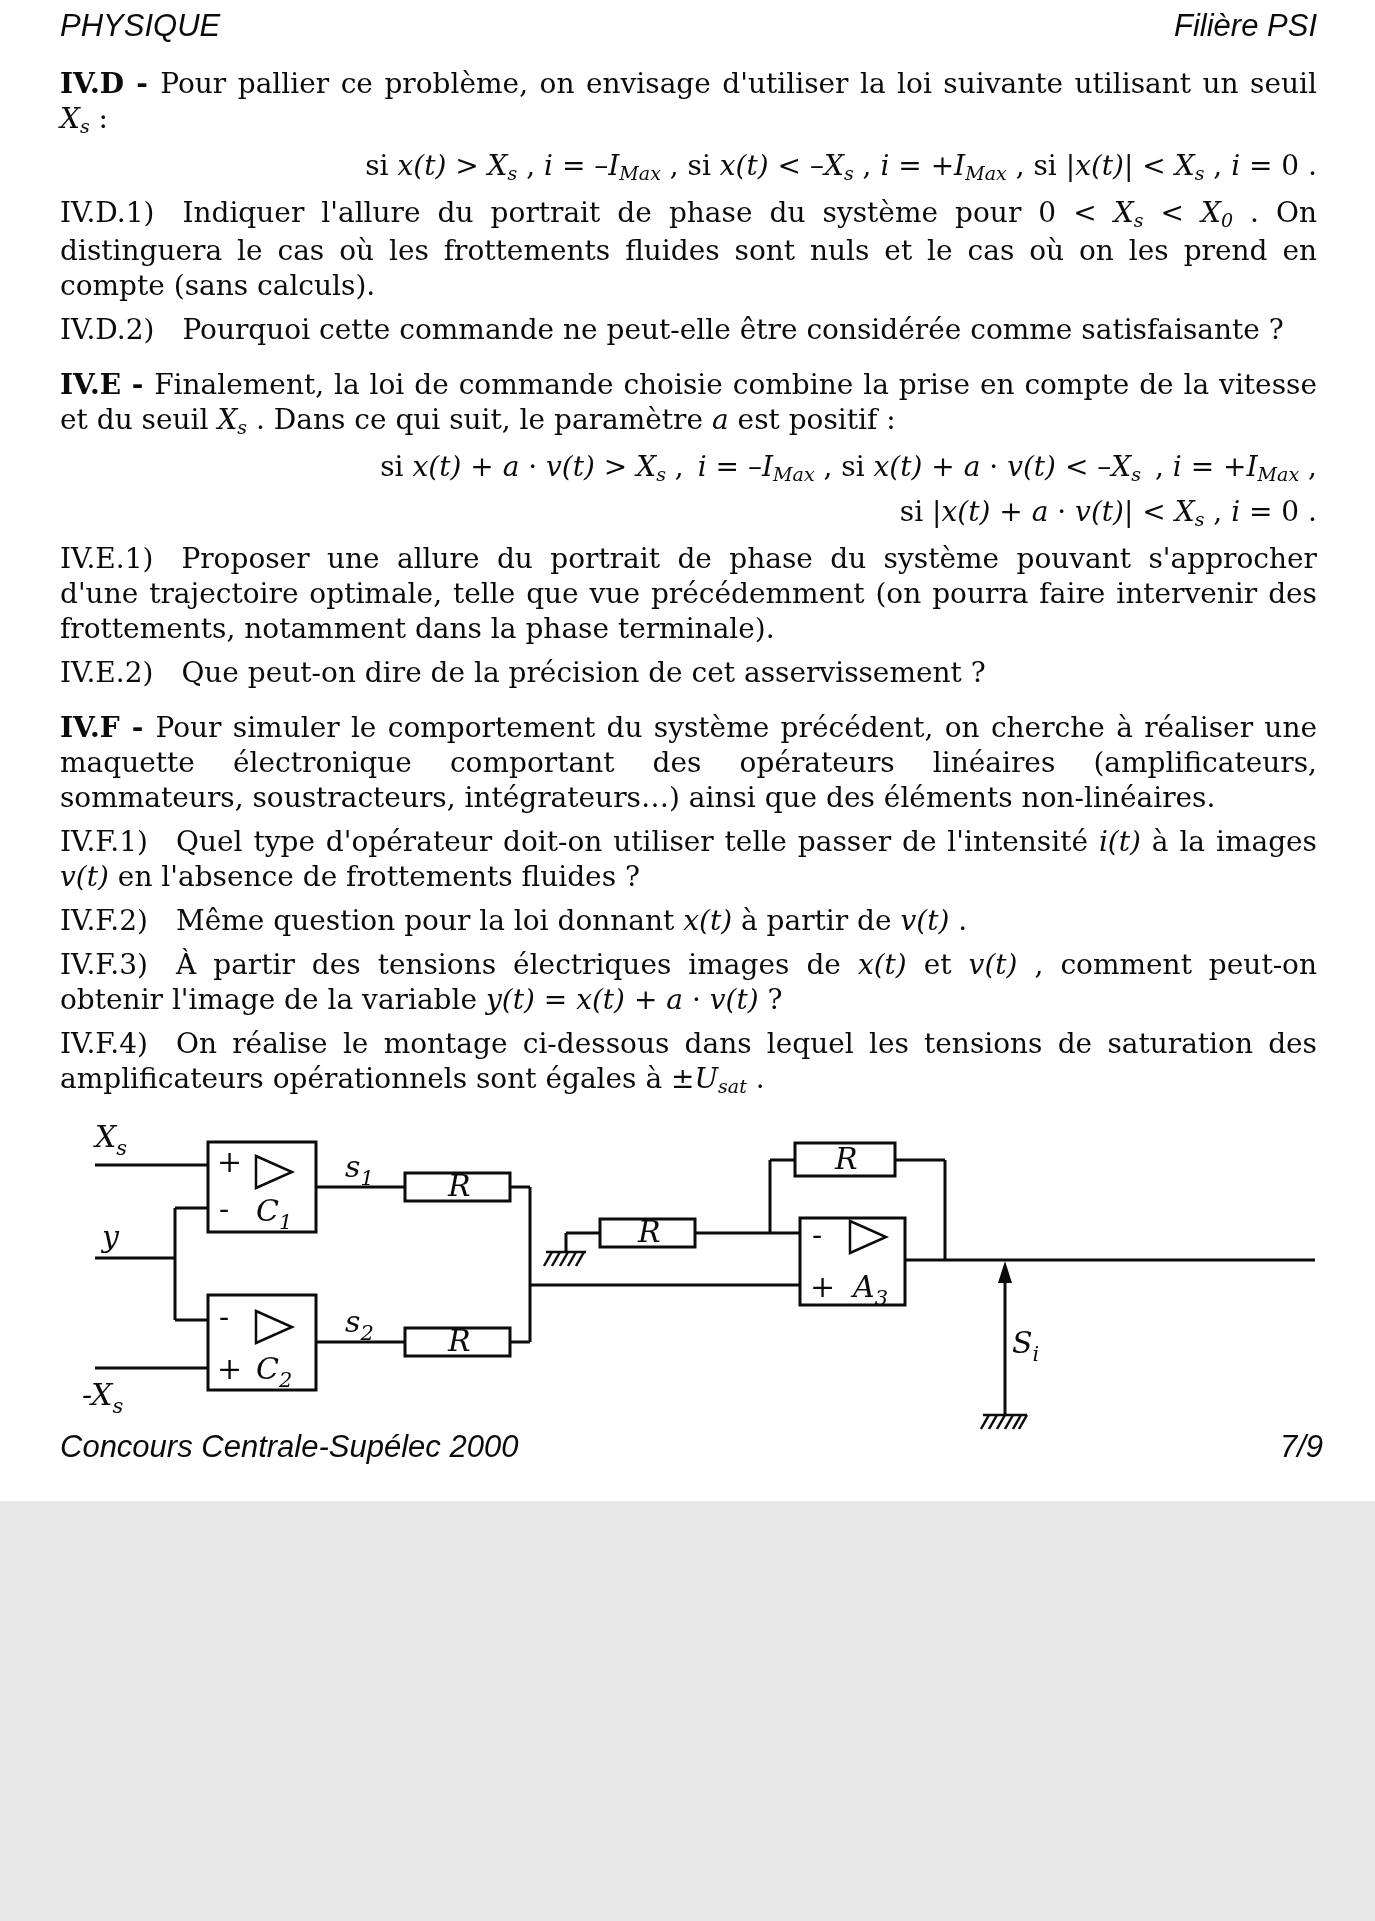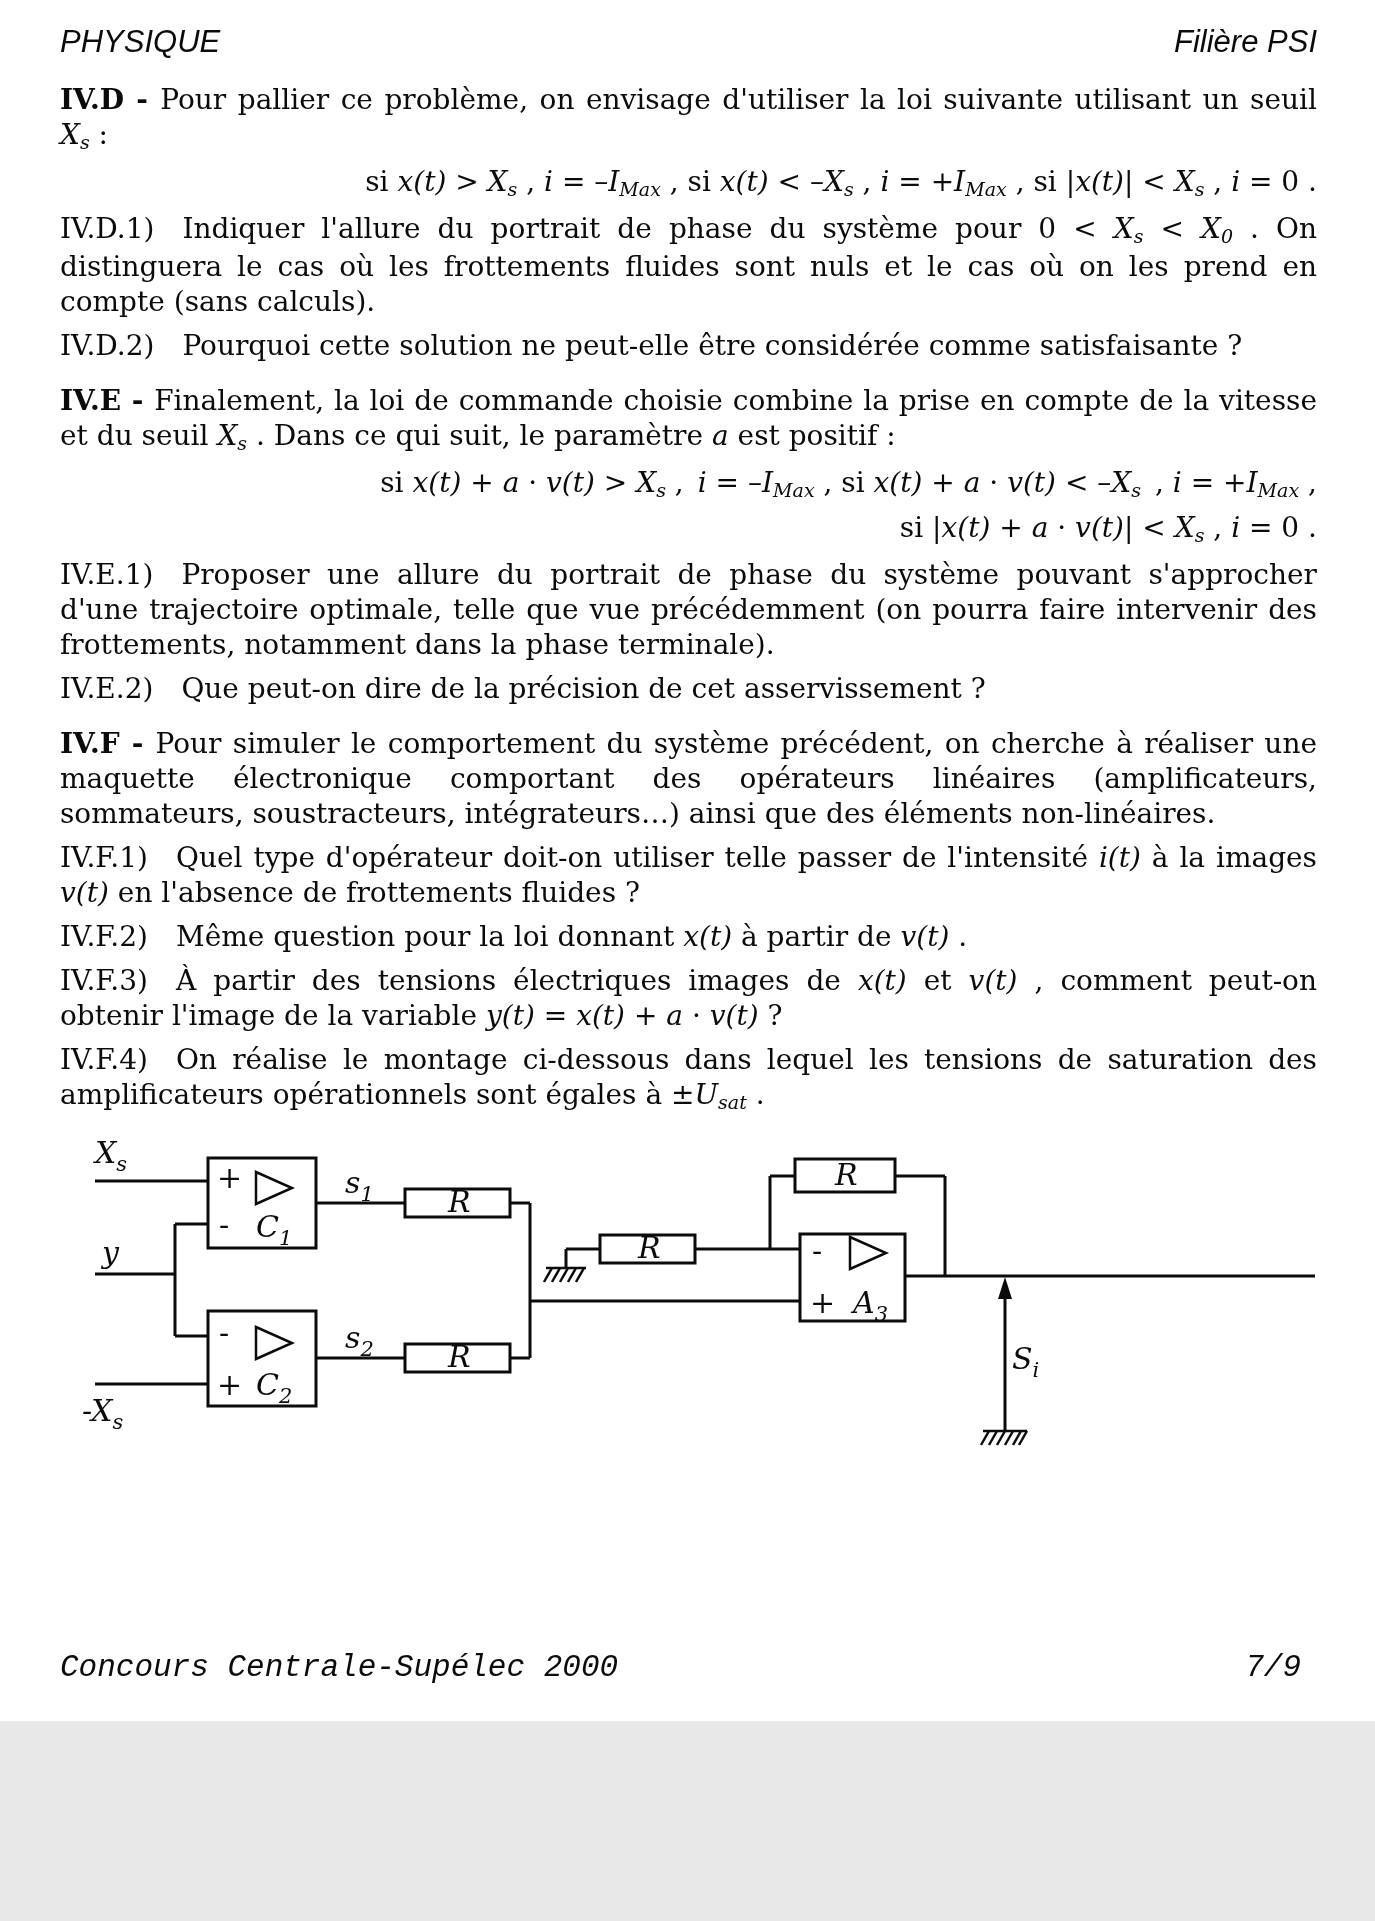--- a/index.html
+++ b/index.html
@@ -1,18 +1,18 @@
 <!DOCTYPE html>
 <html><head>
 <meta charset="utf-8">
 <style>
   html,body{margin:0;padding:0;background:#e8e8e8;}
   .page{
-    width:1375px;height:1721px;background:#ffffff;position:relative;
-    box-sizing:border-box;padding:24px 58px 0 60px;
+    width:1375px;height:1501px;background:#ffffff;position:relative;
+    box-sizing:border-box;padding:8px 58px 0 60px;
     font-family:"DejaVu Serif",serif;color:#0b0b0b;overflow:hidden;
   }
   .hdr{
     display:flex;justify-content:space-between;align-items:baseline;
     font-family:"Liberation Sans",sans-serif;font-style:italic;font-size:31px;
     margin-bottom:22px;
   }
   .body-text{font-size:28px;line-height:35px;}
   .para{text-align:justify;margin:9px 0;}
   .para.math{text-align:right;margin:7px 0;}
@@ -25,40 +25,40 @@
   svg line, svg polyline{stroke:#0b0b0b;stroke-width:3;fill:none;}
   svg rect{fill:#ffffff;stroke:#0b0b0b;stroke-width:3;}
   svg polygon.tri{fill:#ffffff;stroke:#0b0b0b;stroke-width:2.5;}
   svg polygon.arrow{fill:#0b0b0b;stroke:none;}
   svg text{font-family:"DejaVu Serif",serif;fill:#0b0b0b;}
   .svg-var{font-style:italic;font-size:30px;}
   .svg-sub{font-style:italic;font-size:21px;}
   .svg-sign{font-size:30px;}
   svg line.thin{stroke-width:2.5;}
   .ftr{
-    position:absolute;left:60px;right:74px;bottom:36px;
+    position:absolute;left:60px;right:52px;bottom:36px;
     display:flex;justify-content:space-between;align-items:baseline;
-    font-family:Liberation Mono, monospace;font-style:italic;font-size:31px;
+    font-family:Liberation Sans, sans-serif;font-style:italic;font-size:31px;
   }
 </style>
 </head>
 <body>
 
 <div class="page">
 
   <div class="hdr">
     <span>PHYSIQUE</span>
     <span>Filière PSI</span>
   </div>
 
   <div class="body-text">
     <p class="para"><span class="run-b">IV.D - </span><span>Pour pallier ce problème, on envisage d'utiliser la loi suivante utilisant un seuil </span><span class="run-i">X</span><span class="run-sub">s</span><span> :</span></p>
     <p class="para math"><span>si </span><span class="run-i">x(t)</span><span> &gt; </span><span class="run-i">X</span><span class="run-sub">s</span><span> , </span><span class="run-i">i</span><span> = –</span><span class="run-i">I</span><span class="run-sub">Max</span><span> , si </span><span class="run-i">x(t)</span><span> &lt; –</span><span class="run-i">X</span><span class="run-sub">s</span><span> , </span><span class="run-i">i</span><span> = +</span><span class="run-i">I</span><span class="run-sub">Max</span><span> , si </span><span>|</span><span class="run-i">x(t)</span><span>| &lt; </span><span class="run-i">X</span><span class="run-sub">s</span><span> , </span><span class="run-i">i</span><span> = 0 .</span></p>
     <p class="para"><span>IV.D.1) </span><span>Indiquer l'allure du portrait de phase du système pour 0 &lt; </span><span class="run-i">X</span><span class="run-sub">s</span><span> &lt; </span><span class="run-i">X</span><span class="run-sub">0</span><span> . On distinguera le cas où les frottements fluides sont nuls et le cas où on les prend en compte (sans calculs).</span></p>
-    <p class="para"><span>IV.D.2) </span><span>Pourquoi cette solution ne peut-elle être considérée comme satisfaisante ?</span></p>
+    <p class="para"><span>IV.D.2) </span><span>Pourquoi cette commande ne peut-elle être considérée comme satisfaisante ?</span></p>
     <p class="para section"><span class="run-b">IV.E - </span><span>Finalement, la loi de commande choisie combine la prise en compte de la vitesse et du seuil </span><span class="run-i">X</span><span class="run-sub">s</span><span> . Dans ce qui suit, le paramètre </span><span class="run-i">a</span><span> est positif :</span></p>
     <p class="para math"><span>si </span><span class="run-i">x(t)</span><span> + </span><span class="run-i">a</span><span> · </span><span class="run-i">v(t)</span><span> &gt; </span><span class="run-i">X</span><span class="run-sub">s</span><span> , </span><span class="run-i">i</span><span> = –</span><span class="run-i">I</span><span class="run-sub">Max</span><span> , si </span><span class="run-i">x(t)</span><span> + </span><span class="run-i">a</span><span> · </span><span class="run-i">v(t)</span><span> &lt; –</span><span class="run-i">X</span><span class="run-sub">s</span><span> , </span><span class="run-i">i</span><span> = +</span><span class="run-i">I</span><span class="run-sub">Max</span><span> ,</span></p>
     <p class="para math"><span>si </span><span>|</span><span class="run-i">x(t)</span><span> + </span><span class="run-i">a</span><span> · </span><span class="run-i">v(t)</span><span>| &lt; </span><span class="run-i">X</span><span class="run-sub">s</span><span> , </span><span class="run-i">i</span><span> = 0 .</span></p>
     <p class="para"><span>IV.E.1) </span><span>Proposer une allure du portrait de phase du système pouvant s'approcher d'une trajectoire optimale, telle que vue précédemment (on pourra faire intervenir des frottements, notamment dans la phase terminale).</span></p>
     <p class="para"><span>IV.E.2) </span><span>Que peut-on dire de la précision de cet asservissement ?</span></p>
     <p class="para section"><span class="run-b">IV.F - </span><span>Pour simuler le comportement du système précédent, on cherche à réaliser une maquette électronique comportant des opérateurs linéaires (amplificateurs, sommateurs, soustracteurs, intégrateurs…) ainsi que des éléments non-linéaires.</span></p>
     <p class="para"><span>IV.F.1) </span><span>Quel type d'opérateur doit-on utiliser telle passer de l'intensité </span><span class="run-i">i(t)</span><span> à la images </span><span class="run-i">v(t)</span><span> en l'absence de frottements fluides ?</span></p>
     <p class="para"><span>IV.F.2) </span><span>Même question pour la loi donnant </span><span class="run-i">x(t)</span><span> à partir de </span><span class="run-i">v(t)</span><span> .</span></p>
     <p class="para"><span>IV.F.3) </span><span>À partir des tensions électriques images de </span><span class="run-i">x(t)</span><span> et </span><span class="run-i">v(t)</span><span> , comment peut-on obtenir l'image de la variable </span><span class="run-i">y(t)</span><span> = </span><span class="run-i">x(t)</span><span> + </span><span class="run-i">a</span><span> · </span><span class="run-i">v(t)</span><span> ?</span></p>
     <p class="para"><span>IV.F.4) </span><span>On réalise le montage ci-dessous dans lequel les tensions de saturation des amplificateurs opérationnels sont égales à ±</span><span class="run-i">U</span><span class="run-sub">sat</span><span> .</span></p>

